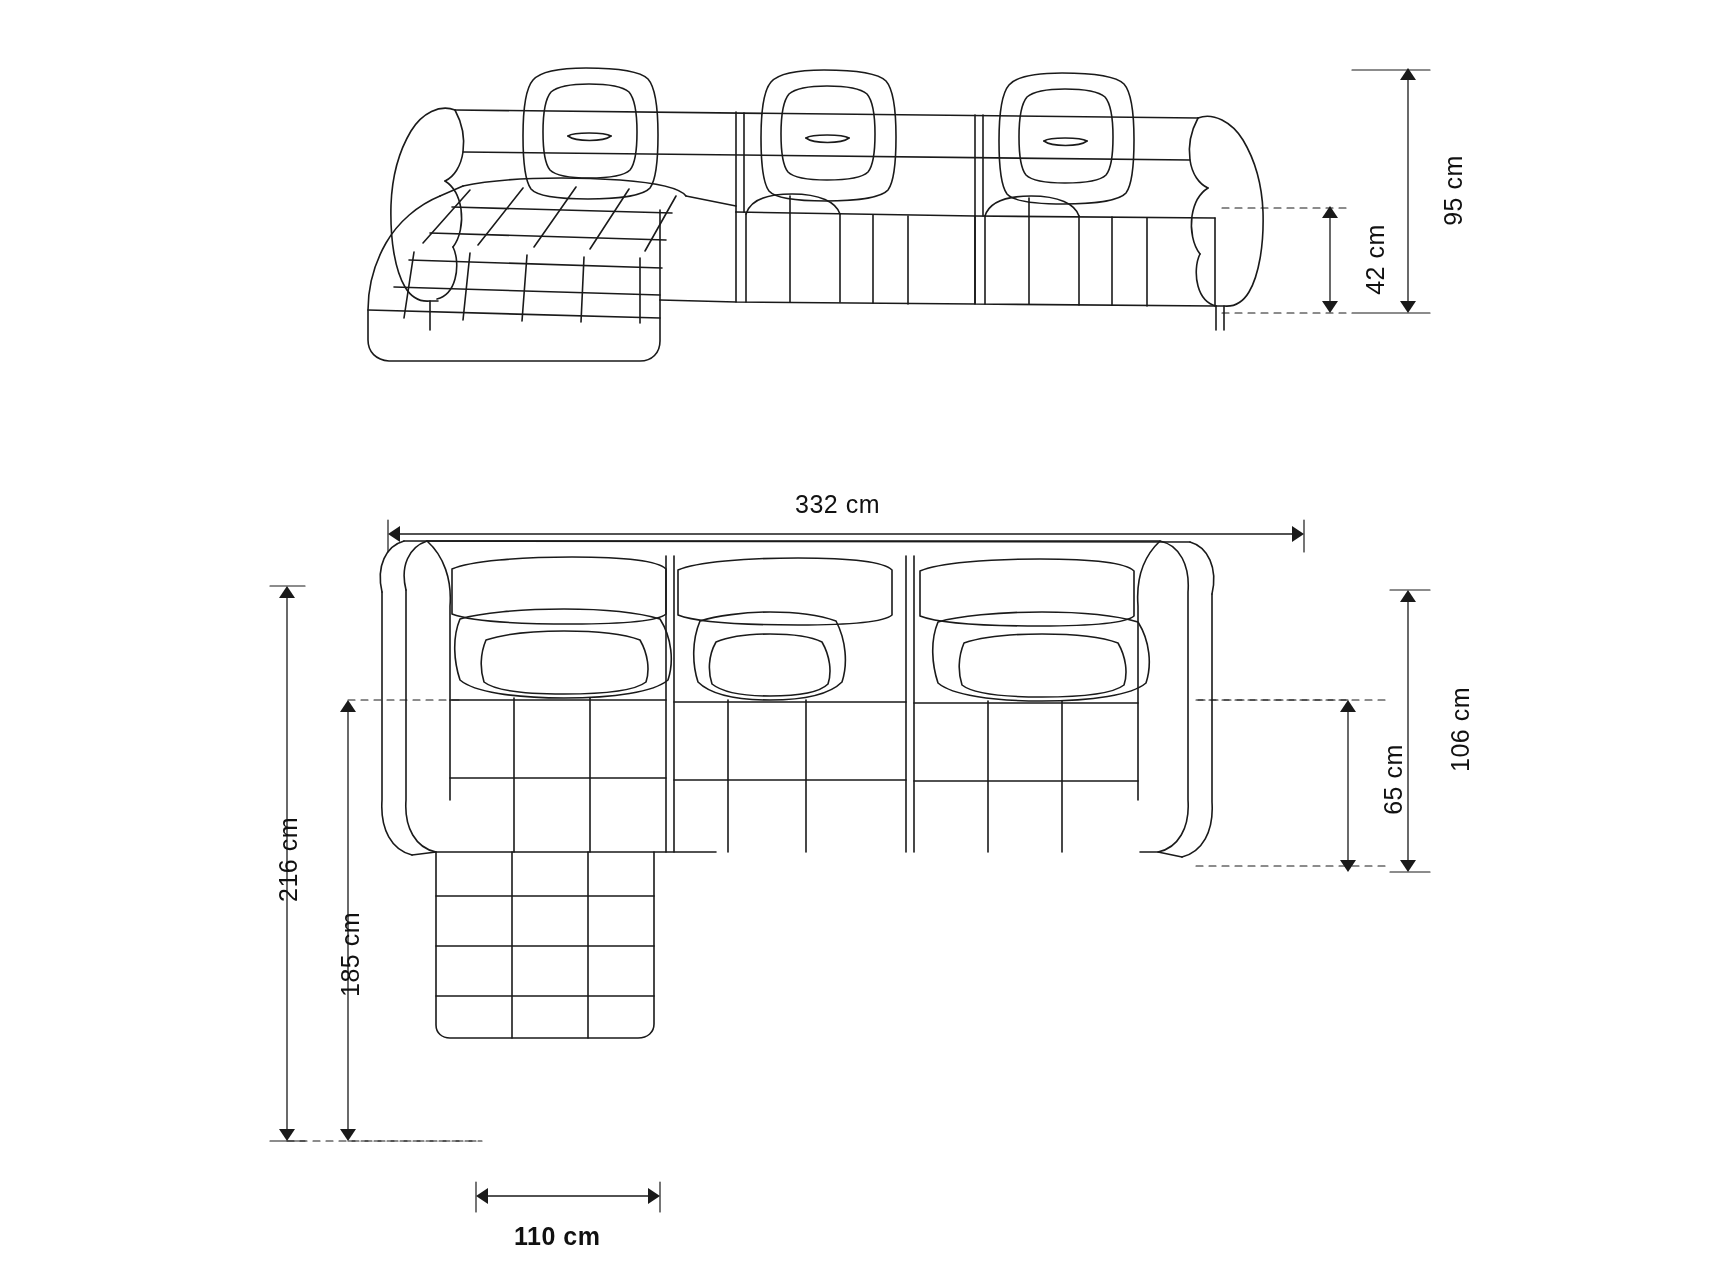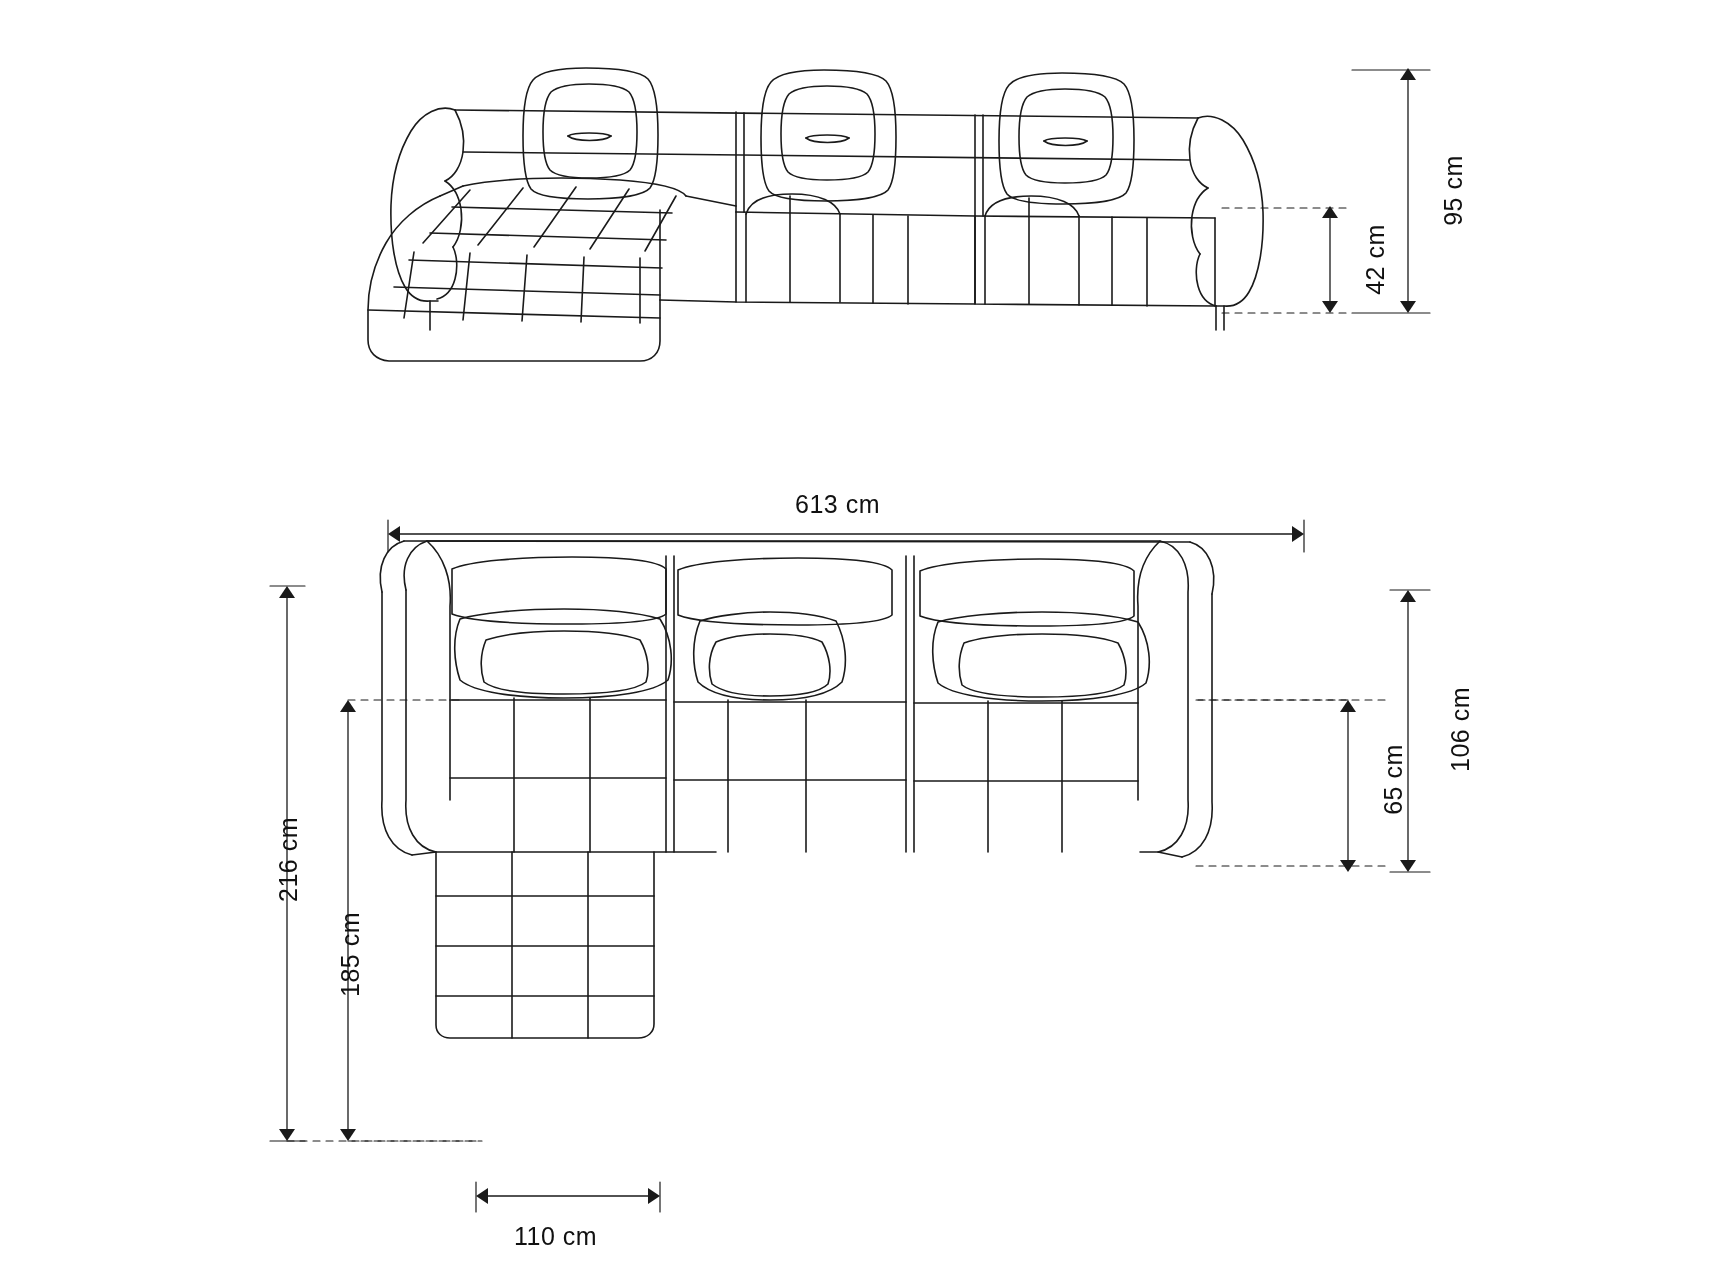--- a/index.html
+++ b/index.html
@@ -277,25 +277,25 @@
         <path d="M476 1182 L476 1212" stroke-width="1.2"></path>
         <path d="M660 1182 L660 1212" stroke-width="1.2"></path>
       </g>
     </g>
   </svg>
 
   <div class="dim-label vert" style="left: 1418px; top: 176px;">95 cm</div>
 
   <div class="dim-label vert" style="left: 1340px; top: 245px;">42 cm</div>
 
-  <div class="dim-label" style="left: 795px; top: 490px;">613 cm</div>
+  <div class="dim-label" style="left: 795px; top: 490px;">332 cm</div>
 
   <div class="dim-label vert" style="left: 246px; top: 845px;">216 cm</div>
 
   <div class="dim-label vert" style="left: 308px; top: 940px;">185 cm</div>
 
   <div class="dim-label vert" style="left: 1418px; top: 715px;">106 cm</div>
 
   <div class="dim-label vert" style="left: 1358px; top: 765px;">65 cm</div>
 
-  <div class="dim-label" style="left: 514px; top: 1222px;">110 cm</div>
+  <div class="dim-label" style="left: 514px; top: 1222px; font-weight: bold;">110 cm</div>
 
 </div>
 
 </body></html>

